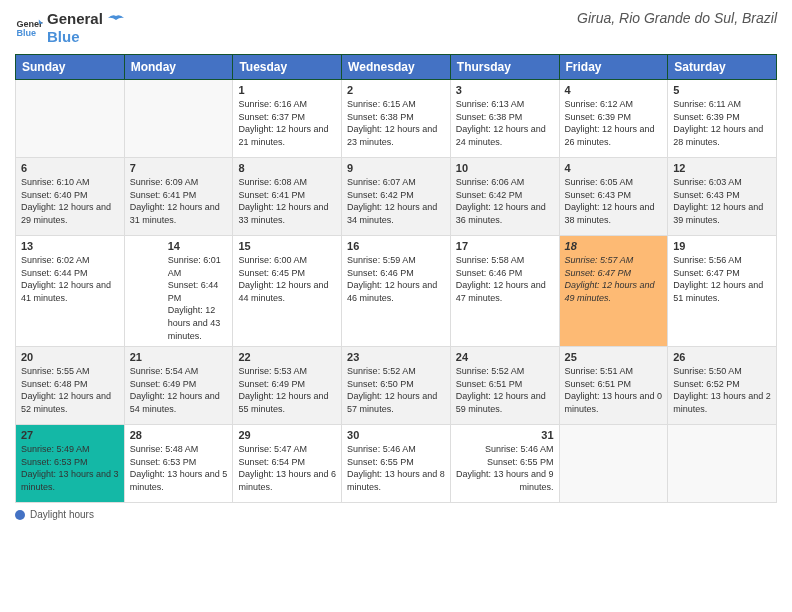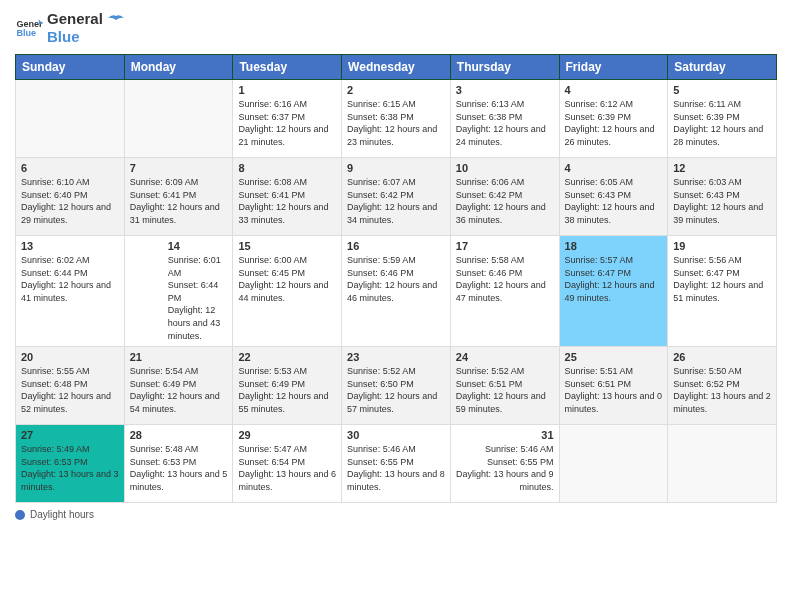--- a/index.html
+++ b/index.html
@@ -124,20 +124,21 @@
         <div style="font-size:15px;font-weight:bold;color:#333;line-height:1.2;">
           <span style="color:#333;">General</span>
           <svg width="16" height="12" viewBox="0 0 16 12" style="vertical-align:middle;margin-left:1px;">
             <path d="M8 2 Q12 0 16 4 Q12 3 8 6 Q4 3 0 4 Q4 0 8 2Z" fill="#4a90d9"></path>
           </svg>
         </div>
         <div style="font-size:15px;font-weight:bold;color:#4a90d9;line-height:1.2;">Blue</div>
       </div>
     </div>
     <div class="title-section">
+      <div class="location">Girua, Rio Grande do Sul, Brazil</div>
     </div>
   </div>
 
   <table class="calendar">
     <thead>
       <tr>
       <th>Sunday</th>
           <th>Monday</th>
           <th>Tuesday</th>
           <th>Wednesday</th>
@@ -215,21 +216,21 @@
             <div class="day-info">Sunrise: 6:00 AM<br>Sunset: 6:45 PM<br>Daylight: 12 hours and 44 minutes.</div>
           </td>
           <td style="background: rgb(255, 255, 255);">
             <span class="day-number">16</span>
             <div class="day-info">Sunrise: 5:59 AM<br>Sunset: 6:46 PM<br>Daylight: 12 hours and 46 minutes.</div>
           </td>
           <td style="background: rgb(255, 255, 255);">
             <span class="day-number">17</span>
             <div class="day-info">Sunrise: 5:58 AM<br>Sunset: 6:46 PM<br>Daylight: 12 hours and 47 minutes.</div>
           </td>
-          <td style="background: #7dd3fc;">
+          <td style="background: #fdba74; font-style: italic;">
             <span class="day-number">18</span>
             <div class="day-info">Sunrise: 5:57 AM<br>Sunset: 6:47 PM<br>Daylight: 12 hours and 49 minutes.</div>
           </td>
           <td style="background: rgb(255, 255, 255);">
             <span class="day-number">19</span>
             <div class="day-info">Sunrise: 5:56 AM<br>Sunset: 6:47 PM<br>Daylight: 12 hours and 51 minutes.</div>
           </td>
         </tr>
         <tr>
           <td style="background: rgb(242, 242, 242);">

